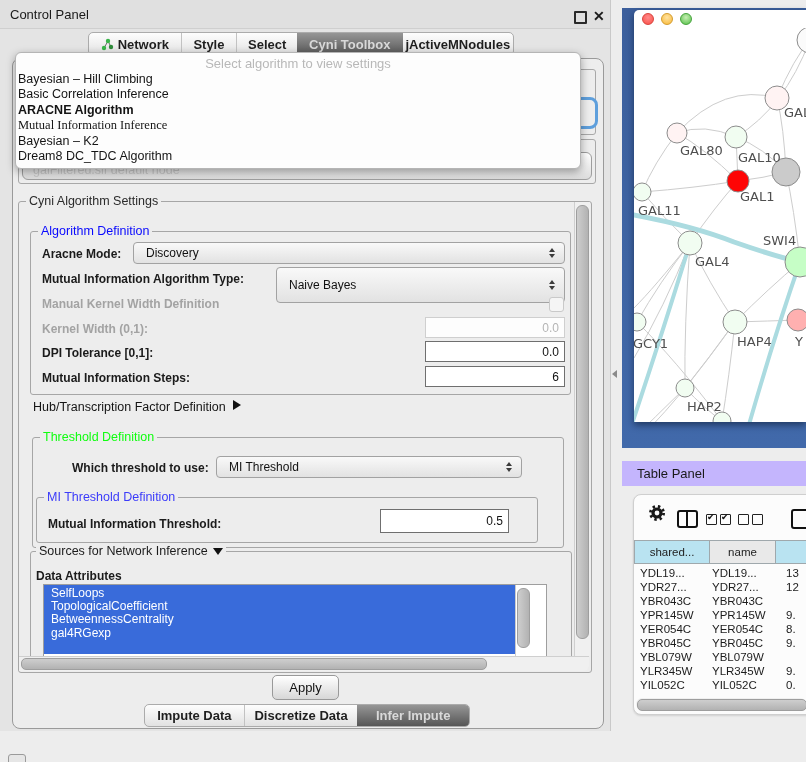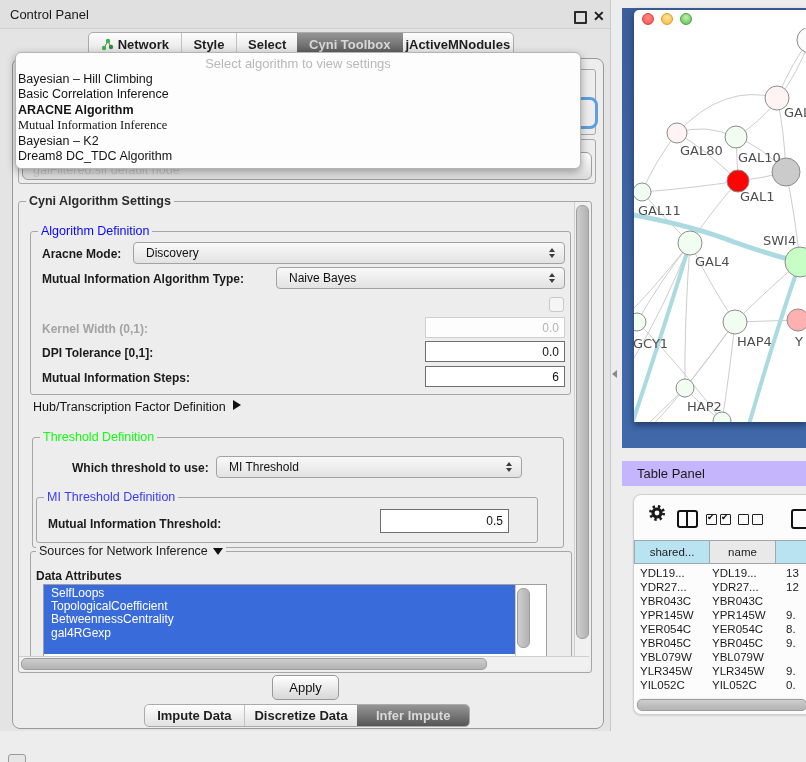--- a/index.html
+++ b/index.html
@@ -121,43 +121,44 @@
 
     <div id="container" class="abs">
 
       <div class="abs bgfrag" style="left:18px;top:10px;width:576px;height:64px;"></div>
       <div id="bg-ring" class="abs"></div>
       <div class="abs bgfrag" style="left:18px;top:80px;width:576px;height:43px;"></div>
       <div id="bg-combo" class="abs"></div>
       <div id="bg-combo-text" class="abs">galFiltered.sif default node</div>
 
       <div class="abs group" style="left:18px;top:142px;width:572px;height:470px;"></div>
-      <div class="abs gtitle" style="left:26px;top:136px;color:#2b2b2b;font-weight:bold;">Cyni Algorithm Settings</div>
+      <div class="abs gtitle" style="left:26px;top:136px;color:#2b2b2b;">Cyni Algorithm Settings</div>
 
       <div class="abs group" style="left:30px;top:172px;width:539px;height:162px;"></div>
       <div class="abs gtitle" style="left:38px;top:166px;color:#0808fe;">Algorithm Definition</div>
 
       <div class="abs lbl" style="left:42px;top:188px;">Aracne Mode:</div>
       <div class="abs combo" style="left:133px;top:183px;width:432px;height:22px;">
         <span>Discovery</span>
         <span class="spin">
             <i class="up"></i>
             <i class="dn"></i>
           </span>
       </div>
 
       <div class="abs lbl" style="left:42px;top:213px;">Mutual Information Algorithm Type:</div>
-      <div class="abs combo" style="left:276px;top:208px;width:289px;height:22px;">
+      <div class="abs combo" style="left:276px;top:208px;width:289px;height:36px;">
         <span>Naive Bayes</span>
         <span class="spin">
             <i class="up"></i>
             <i class="dn"></i>
           </span>
       </div>
 
+      <div class="abs lbl dis" style="left:42px;top:238px;">Manual Kernel Width Definition</div>
       <div class="abs" style="left:549px;top:238px;width:13px;height:13px;border:1px solid #c9c9c9;border-radius:3px;background:#f5f5f5;"></div>
 
       <div class="abs lbl dis" style="left:42px;top:263px;">Kernel Width (0,1):</div>
       <div class="abs field dis" style="left:425px;top:258px;width:140px;height:21px;">
           <span>0.0</span>
         </div>
 
       <div class="abs lbl" style="left:42px;top:287px;">DPI Tolerance [0,1]:</div>
       <div class="abs field" style="left:425px;top:282px;width:140px;height:21px;">
           <span>0.0</span>

